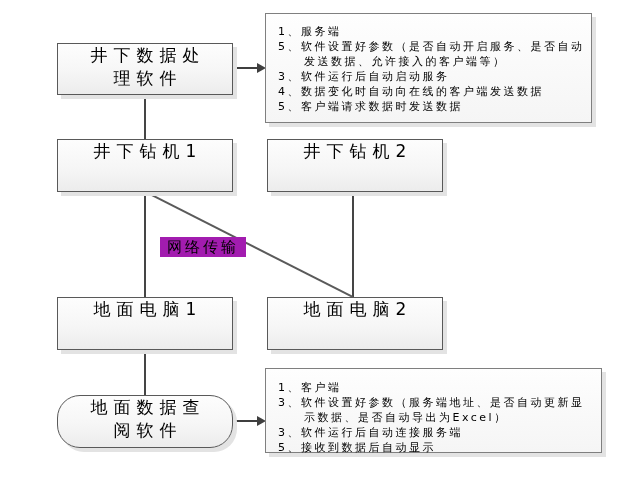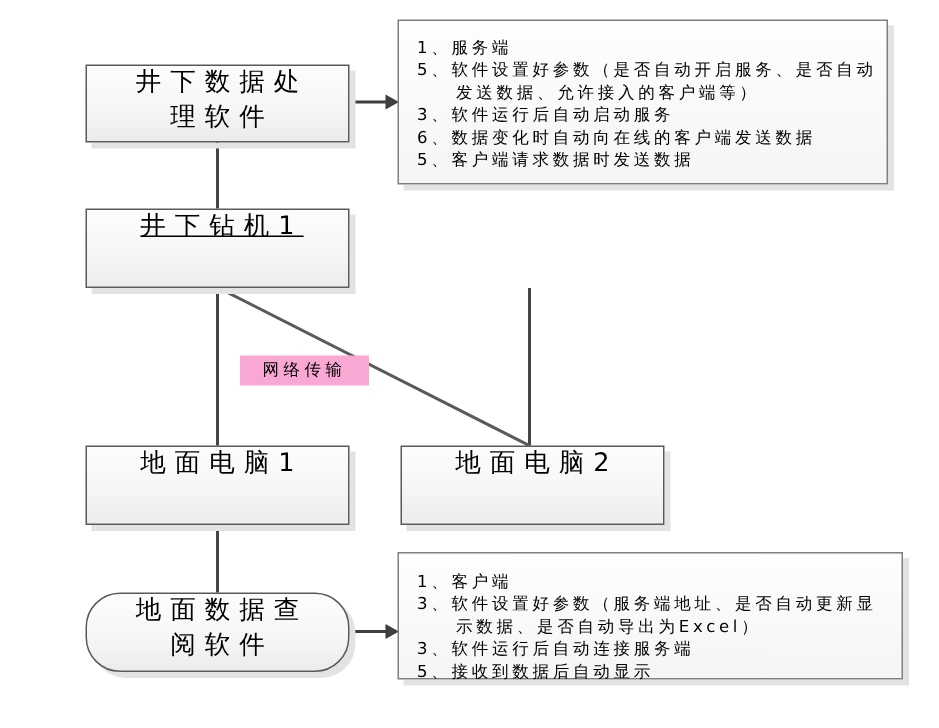--- a/index.html
+++ b/index.html
@@ -75,22 +75,22 @@
     border-top: 5px solid transparent;
     border-bottom: 5px solid transparent;
     border-left: 9px solid #3f3f3f;
   }
 
   
   .edge-label {
     position: absolute;
     left: 160px; top: 237px;
     width: 86px; height: 20px;
-    background: #f9a8d4;
-    font-size: 11px;
+    background: #a21caf;
+    font-size: 15px;
     letter-spacing: 3px;
     line-height: 20px;
     text-align: center;
     color: #000000;
     z-index: 3;
   }
 </style>
 </head>
 <body>
 
@@ -108,43 +108,46 @@
   <div class="shaft" style="left:234px; top:420px; width:24px;"></div>
   <div class="ahead" style="left:257px; top:416px;"></div>
 
   <div class="edge-label">网络传输</div>
 
   <div class="node" style="left:57px; top:43px; height:52px;">
     <span class="lbl">井下数据处
 理软件</span>
   </div>
 
-  <div class="node" style="left:57px; top:139px;text-decoration:underline;">
+  <div class="node" style="left:57px; top:139px;">
     <span class="lbl">井下钻机1</span>
   </div>
 
+  <div class="node" style="left:267px; top:139px;">
+    <span class="lbl">井下钻机2</span>
+  </div>
 
   <div class="node" style="left:57px; top:297px;">
     <span class="lbl">地面电脑1</span>
   </div>
 
   <div class="node" style="left:267px; top:297px;">
     <span class="lbl">地面电脑2</span>
   </div>
 
   <div class="node" style="left:57px; top:395px;border-radius:23px;">
     <span class="lbl">地面数据查
 阅软件</span>
   </div>
 
   <div class="notes" style="left:265px; top:13px; width:327px; height:110px;">
     <div class="note-item">1、服务端</div>
     <div class="note-item">5、软件设置好参数（是否自动开启服务、是否自动发送数据、允许接入的客户端等）</div>
     <div class="note-item">3、软件运行后自动启动服务</div>
-    <div class="note-item">6、数据变化时自动向在线的客户端发送数据</div>
+    <div class="note-item">4、数据变化时自动向在线的客户端发送数据</div>
     <div class="note-item">5、客户端请求数据时发送数据</div>
   </div>
 
   <div class="notes" style="left:265px; top:368px; width:337px; height:85px; padding-top:11px;">
     <div class="note-item">1、客户端</div>
     <div class="note-item">3、软件设置好参数（服务端地址、是否自动更新显示数据、是否自动导出为Excel）</div>
     <div class="note-item">3、软件运行后自动连接服务端</div>
     <div class="note-item">5、接收到数据后自动显示</div>
   </div>
 

